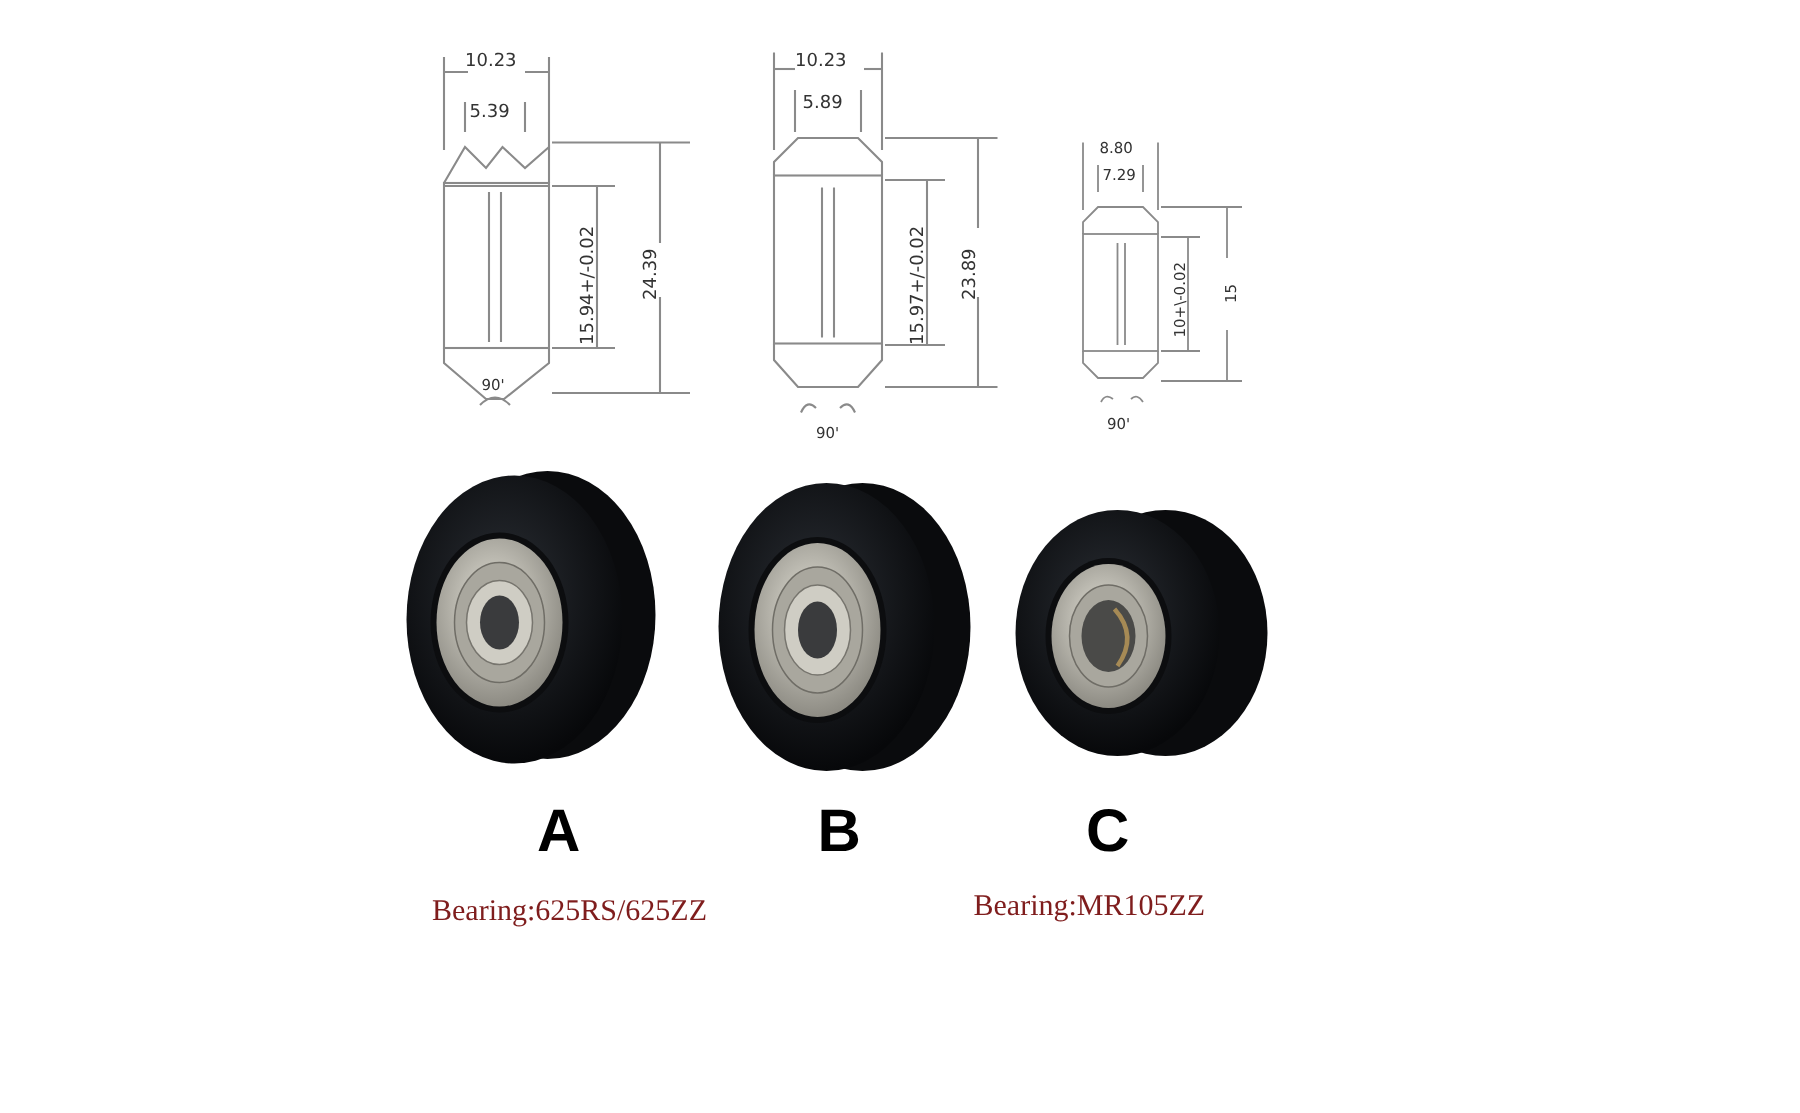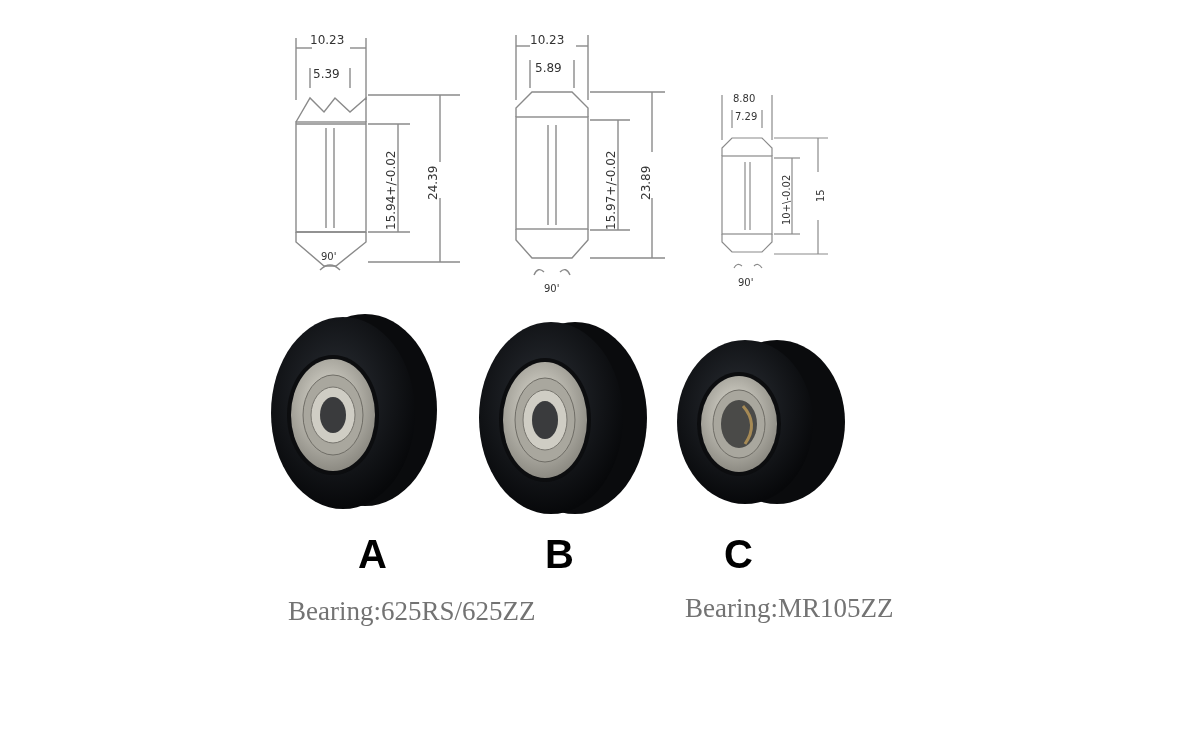--- a/index.html
+++ b/index.html
@@ -2,21 +2,21 @@
 <html><head>
 <meta charset="utf-8">
 <style>
   html, body { margin: 0; padding: 0; background: #ffffff; }
   body { width: 1200px; height: 742px; position: relative; overflow: hidden; font-family: "DejaVu Sans", sans-serif; }
   .abs { position: absolute; }
   svg text { font-family: "DejaVu Sans", sans-serif; fill: #333; }
   .dimtext { font-size: 12px; }
   .dimtext-sm { font-size: 10px; }
   .letter { position: absolute; font-family: "Liberation Sans", sans-serif; font-weight: bold; font-size: 40px; color: #000; }
-  .caption { position: absolute; font-family: "Liberation Serif", serif; font-size: 27px; color: #737373; white-space: nowrap; }
+  .caption { position: absolute; font-family: "Liberation Serif", serif; font-size: 20px; color: #7f1d1d; white-space: nowrap; }
 </style>
 </head>
 <body>
 
 <svg class="abs" style="left:270px;top:20px" width="200" height="265" viewBox="0 0 200 265">
   <g stroke="#8a8a8a" stroke-width="1.4" fill="none">
 
     <line x1="26" y1="18" x2="26" y2="80"></line>
     <line x1="96" y1="18" x2="96" y2="80"></line>
     <line x1="26" y1="28" x2="42" y2="28"></line>
@@ -146,13 +146,13 @@
   <ellipse cx="74" cy="94" rx="26" ry="34" fill="#a9a79e" stroke="#6f6d66"></ellipse>
   <ellipse cx="74" cy="94" rx="18" ry="24" fill="#4a4a48"></ellipse>
   <path d="M78 76 Q94 94 80 114" stroke="#a68a55" stroke-width="3" fill="none"></path>
 </svg>
 
 <div class="letter" style="left:358px;top:532px">A</div>
 <div class="letter" style="left:545px;top:532px">B</div>
 <div class="letter" style="left:724px;top:532px">C</div>
 
 <div class="caption" style="left:288px;top:596px">Bearing:625RS/625ZZ</div>
-<div class="caption" style="left:685px;top:593px">Bearing:MR105ZZ</div>
+<div class="caption" style="left:649px;top:593px">Bearing:MR105ZZ</div>
 
 </body></html>

